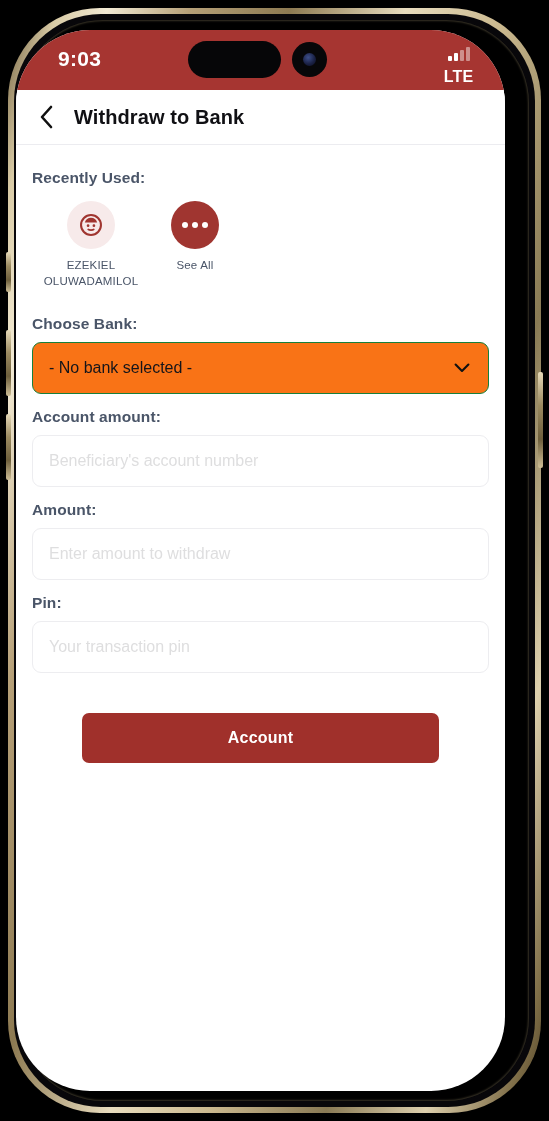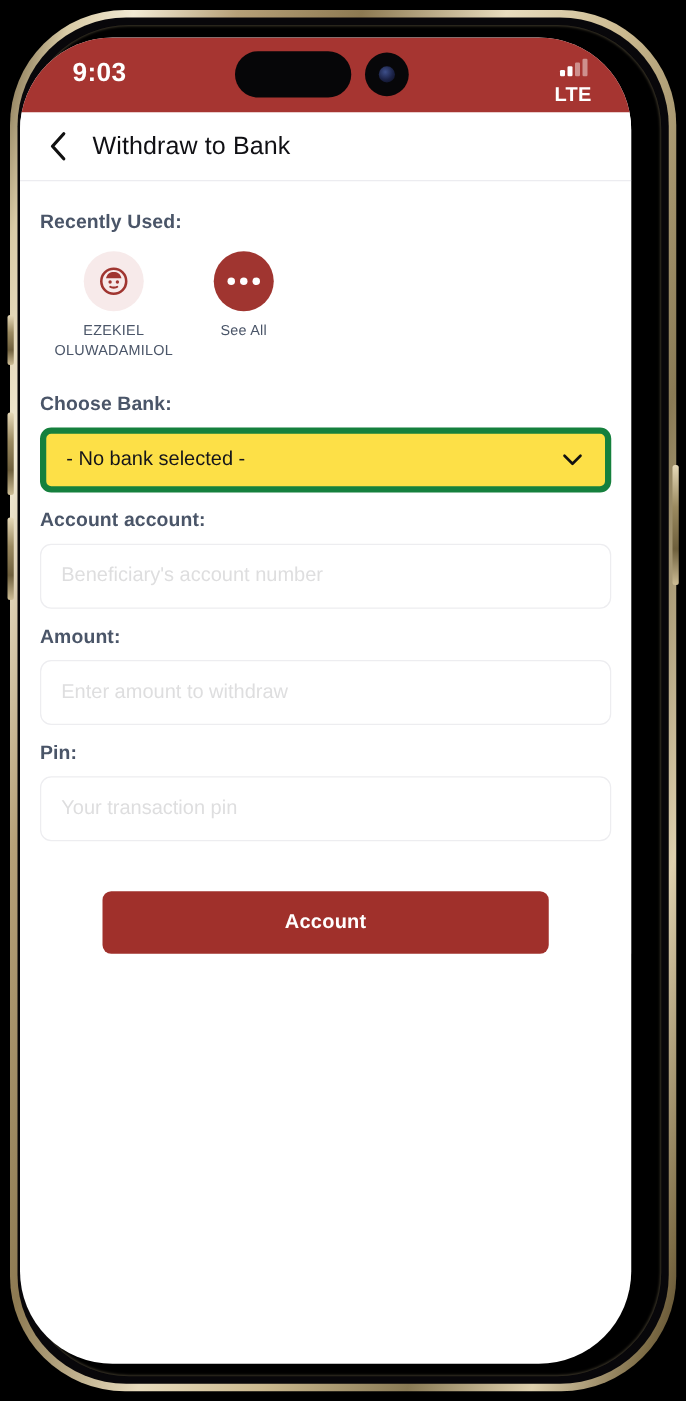--- a/index.html
+++ b/index.html
@@ -128,21 +128,21 @@
     border-bottom:1px solid #ececf0;
     display:flex; align-items:center;
   }
   .back-btn {
     width:44px; height:44px;
     margin-left:8px;
     display:flex; align-items:center; justify-content:center;
     cursor:pointer;
   }
   .page-title {
-    font-size:20px; font-weight:normal; color:#101014;
+    font-size:20px; font-weight:bold; color:#101014;
     margin-left:6px;
     letter-spacing:.1px;
   }
 
   
   .content { padding:24px 16px 0 16px; background:#fff; }
 
   .section-label {
     font-size:15.5px; font-weight:bold;
     color:#4a5568;
@@ -192,23 +192,23 @@
     font-size:16px;
     font-family:"Liberation Sans", sans-serif;
     color:#1a1a20;
     outline:none;
   }
   .input-box::placeholder { color:#dededf; }
 
   .select-box {
     position:relative;
     width:100%; height:52px;
-    border:5px solid #15803d;
+    border:1px solid #15803d;
     border-radius:9px;
-    background:#fde047;
+    background:#f97316;
     display:flex; align-items:center;
     padding:12px 16px;
     cursor:pointer;
   }
   .select-value { font-size:16px; color:#15151a; }
   .chevron-down {
     position:absolute; right:18px; top:50%;
     transform:translateY(-50%);
   }
 
@@ -303,21 +303,21 @@
         <div class="field-label">Choose Bank:</div>
         <div class="select-box">
           <div class="select-value">- No bank selected -</div>
           <svg class="chevron-down" width="16" height="10" viewBox="0 0 16 10">
             <path d="M1.6 1.6 L8 8 L14.4 1.6" fill="none" stroke="#111" stroke-width="2.1" stroke-linecap="round" stroke-linejoin="round"></path>
           </svg>
         </div>
       </div>
 
       <div class="field-group">
-        <div class="field-label">Account account:</div>
+        <div class="field-label">Account amount:</div>
         <input class="input-box" type="text" placeholder="Beneficiary's account number" style="">
       </div>
 
       <div class="field-group">
         <div class="field-label">Amount:</div>
         <input class="input-box" type="text" placeholder="Enter amount to withdraw" style="">
       </div>
 
       <div class="field-group">
         <div class="field-label">Pin:</div>

